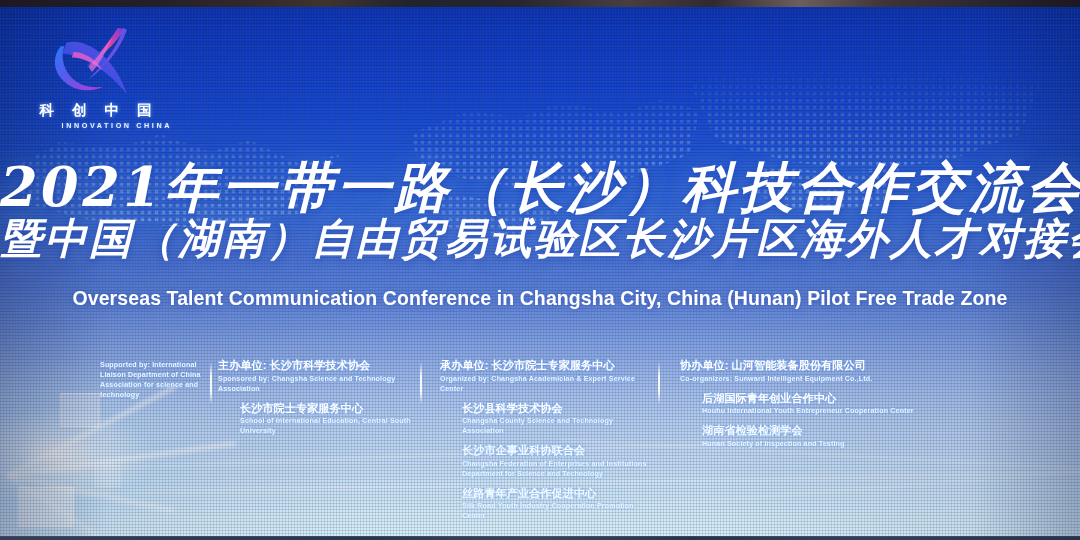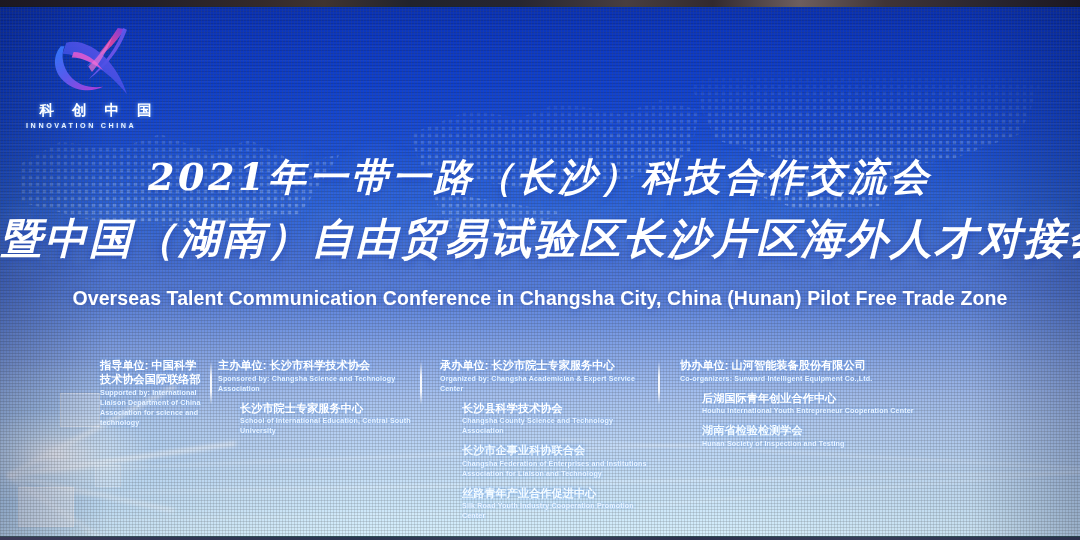--- a/index.html
+++ b/index.html
@@ -139,33 +139,33 @@
   
   .logo-block{ position:absolute; left:22px; top:20px; width:150px; }
   .logo-mark{ width:92px; height:72px; margin:0 auto 5px 24px; display:block; }
   .logo-cn{
     font-size:14.5px; letter-spacing:7px; color:#ffffff; font-weight:700;
     text-align:center; margin-left:4px; line-height:1.1;
     text-shadow:0 0 4px rgba(120,180,255,.8);
   }
   .logo-en{
     font-size:7.2px; letter-spacing:2.6px; color:#e8f1ff; font-weight:700;
-    text-align:left; margin-left:4px; margin-top:2px;
+    text-align:right; margin-left:4px; margin-top:2px;
     text-shadow:0 0 3px rgba(120,180,255,.7);
   }
 
   
   .title-cn{
     position:absolute; left:0; width:1080px; text-align:center;
     color:#ffffff; white-space:nowrap;
     font-family:"DejaVu Serif","Liberation Serif",serif;
     font-weight:700; font-style:italic;
     text-shadow:0 2px 10px rgba(10,40,160,.55), 0 0 22px rgba(150,200,255,.35);
   }
-  .title-cn.line1{ top:146px; font-size:38px; letter-spacing:3.5px; }
+  .title-cn.line1{ top:146px; font-size:54px; letter-spacing:3.5px; }
   .title-cn.line2{ top:205px; font-size:42px; letter-spacing:2.5px; }
 
   .title-en{
     position:absolute; left:0; width:1080px; text-align:center;
     color:#ffffff; white-space:nowrap;
     font-size:19.5px; font-weight:700; letter-spacing:.1px;
     text-shadow:0 1px 7px rgba(10,40,160,.5), 0 0 16px rgba(150,200,255,.3);
   }
   .title-en.l1{ top:256px; }
   .title-en.l2{ top:281px; }
@@ -302,21 +302,20 @@
 
       <div class="title-cn line1">2021年一带一路（长沙）科技合作交流会</div>
       <div class="title-cn line2">暨中国（湖南）自由贸易试验区长沙片区海外人才对接会</div>
 
       <div class="title-en l2">Overseas Talent Communication Conference in Changsha City, China (Hunan) Pilot Free Trade Zone</div>
 
       <div class="orgs">
 
         <div class="org-col c1">
           <div class="org-entry">
-            <div class="org-cn">指导单位: 中国科学技术协会国际联络部</div>
             <div class="org-en">Supported by: International Liaison Department of China Association for science and technology</div>
           </div>
           <div class="divider" style="right:0;"></div>
         </div>
 
         <div class="org-col c2">
           <div class="org-entry">
             <div class="org-cn">主办单位: 长沙市科学技术协会</div>
             <div class="org-en">Sponsored by: Changsha Science and Technology Association</div>
           </div>
@@ -331,21 +330,21 @@
           <div class="org-entry">
             <div class="org-cn">承办单位: 长沙市院士专家服务中心</div>
             <div class="org-en">Organized by: Changsha Academician &amp; Expert Service Center</div>
           </div>
           <div class="org-entry sub">
             <div class="org-cn">长沙县科学技术协会</div>
             <div class="org-en">Changsha County Science and Technology Association</div>
           </div>
           <div class="org-entry sub">
             <div class="org-cn">长沙市企事业科协联合会</div>
-            <div class="org-en">Changsha Federation of Enterprises and Institutions Association for Liaison and Technology</div>
+            <div class="org-en">Changsha Federation of Enterprises and Institutions Department for Science and Technology</div>
           </div>
           <div class="org-entry sub">
             <div class="org-cn">丝路青年产业合作促进中心</div>
             <div class="org-en">Silk Road Youth Industry Cooperation Promotion Center</div>
           </div>
           <div class="divider" style="right:0;"></div>
         </div>
 
         <div class="org-col c4">
           <div class="org-entry">

